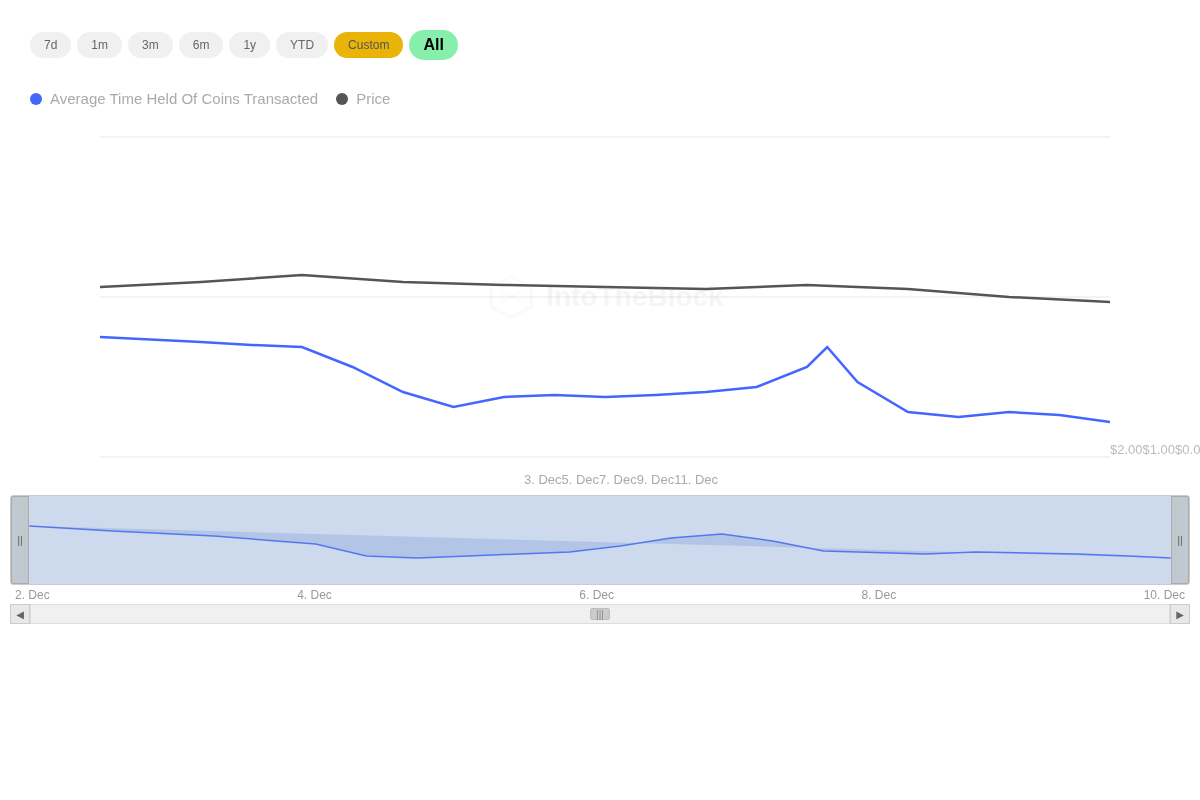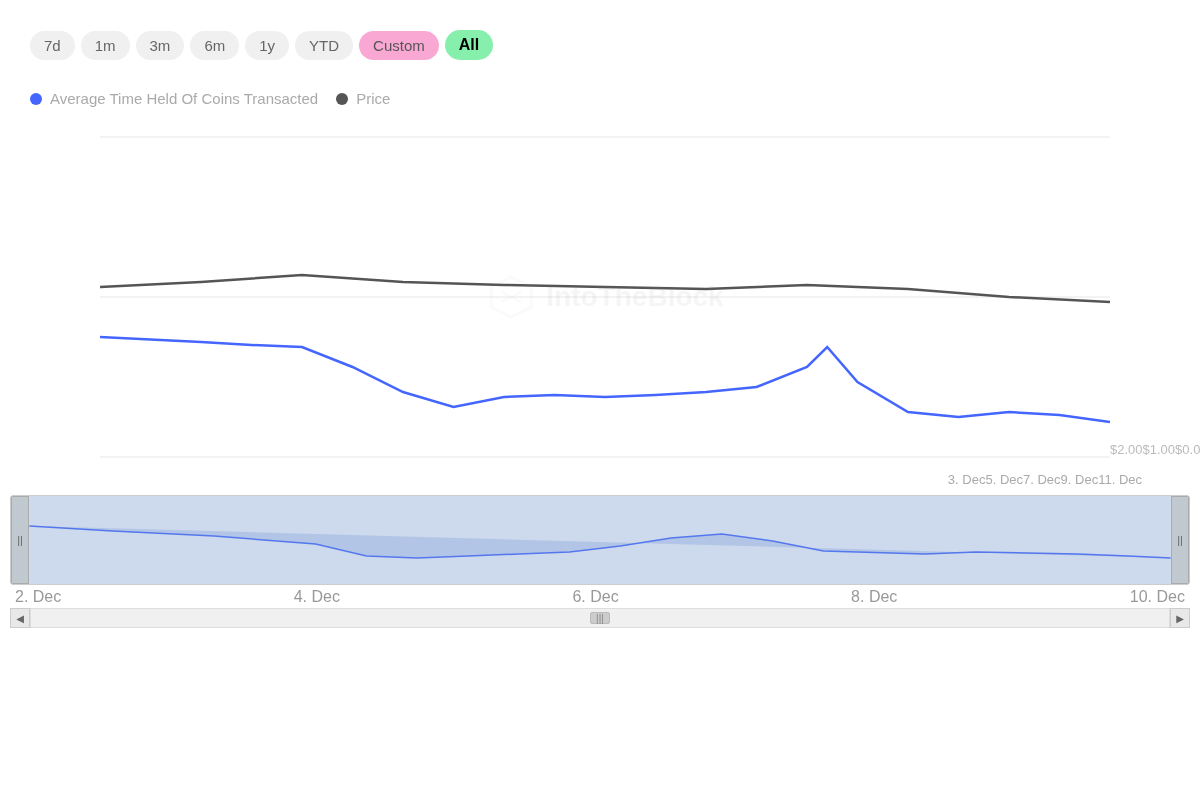--- a/index.html
+++ b/index.html
@@ -27,32 +27,32 @@
       gap: 6px;
       padding: 10px 30px 20px 30px;
     }
 
     .time-btn {
       padding: 6px 14px;
       border-radius: 20px;
       border: none;
       background: #f0f0f0;
       color: #666;
-      font-size: 15px;
+      font-size: 12px;
       cursor: pointer;
       font-weight: 400;
     }
     .time-btn.active-bold {
       background: #86efac;
       color: #000;
       font-weight: 700;
       font-size: 16px;
     }
     .time-btn.active-plain {
-      background: #f9a8d4;
+      background: #eab308;
       color: #555;
       font-weight: 500;
       text-align: right;
     }
 
     
     .legend {
       display: flex;
       align-items: center;
       gap: 18px;
@@ -128,21 +128,21 @@
       position: absolute;
       left: 90px;
       right: 60px;
       top: 0;
       bottom: 0;
     }
 
     
     .x-axis {
       display: flex;
-      justify-content: flex-end;
+      justify-content: center;
       padding: 5px 0 0 0;
       margin-left: 90px;
       margin-right: 28px;
     }
     .x-label {
       font-size: 13px;
       color: #aaa;
       text-align: center;
     }
 
@@ -210,21 +210,21 @@
       font-size: 11px;
       color: #666;
     }
 
     .nav-x-axis {
       display: flex;
       justify-content: space-between;
       padding: 3px 5px 0 5px;
     }
     .nav-x-label {
-      font-size: 16px;
+      font-size: 12px;
       color: #999;
     }
 
     
     .scrollbar-wrapper {
       margin-top: 2px;
       display: flex;
       align-items: center;
       padding: 0 10px;
     }

